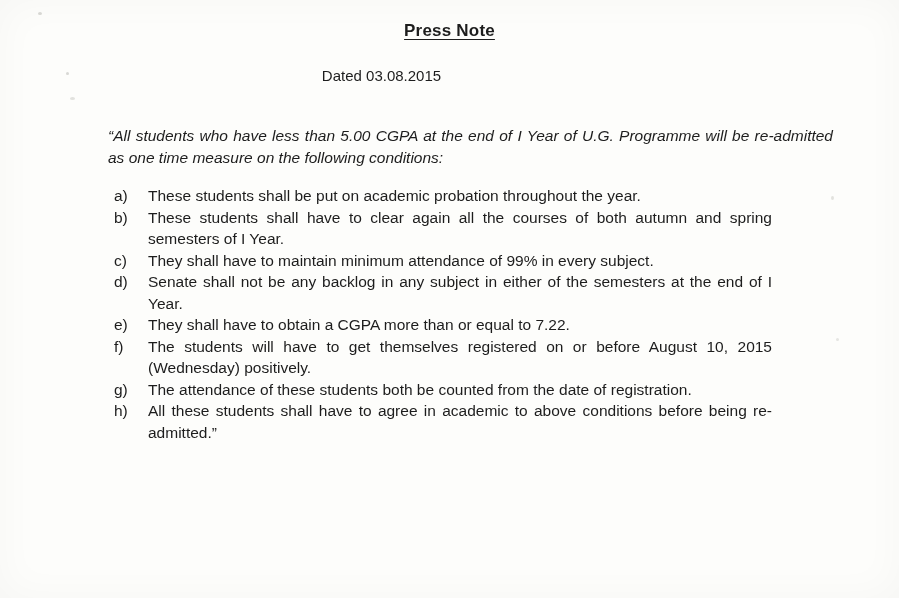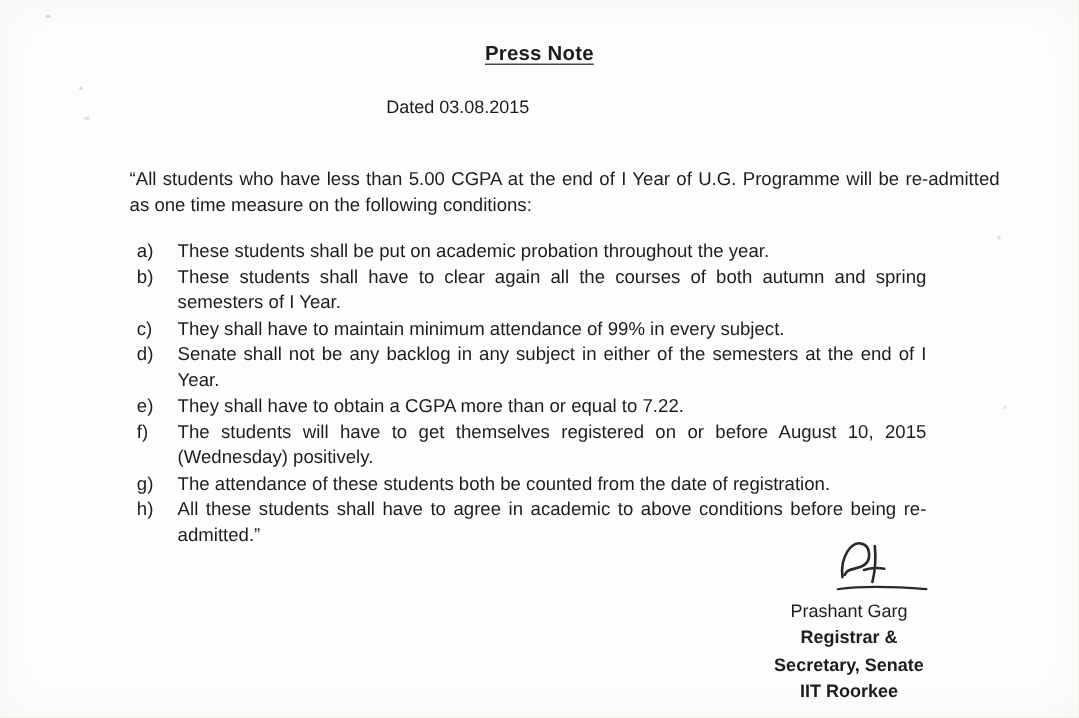--- a/index.html
+++ b/index.html
@@ -9,39 +9,40 @@
     height: 598px;
     margin: 0 auto;
     background: #fdfdfb;
     font-family: "Liberation Sans", sans-serif;
     color: #1d1d1d;
     overflow: hidden;
     box-shadow: inset 0 0 40px rgba(0,0,0,0.03);
   }
   .doc-title {
     text-align: center;
-    padding-top: 35px;
+    padding-top: 21px;
     font-size: 17px;
     font-weight: bold;
     letter-spacing: 0.2px;
   }
   .doc-title span {
     text-decoration: underline;
     text-underline-offset: 3px;
   }
   .dated {
     text-align: center;
     margin: 26px 136px 0 0;
     font-size: 15px;
   }
   .intro {
     margin: 41px 66px 0 108px;
     font-size: 15.5px;
     line-height: 21.5px;
     text-align: justify;
+    font-style: italic;
   }
   .conditions {
     margin: 17px 127px 0 114px;
     font-size: 15.5px;
     line-height: 21.5px;
   }
   .condition {
     display: flex;
     align-items: flex-start;
   }
@@ -133,26 +134,14 @@
     <div class="condition">
       <span class="marker">g)</span>
       <span class="cond-text">The attendance of these students both be counted from the date of registration.</span>
     </div>
     <div class="condition">
       <span class="marker">h)</span>
       <span class="cond-text">All these students shall have to agree in academic to above conditions before being re-admitted.”</span>
     </div>
   </div>
 
-  <div class="sig-block">
-    <svg class="sig-scribble" width="78" height="50" viewBox="0 0 78 50">
-      <path d="M6 34 C4 16, 14 4, 22 6 C30 8, 30 20, 24 24 C18 28, 10 26, 8 32" fill="none" stroke="#2a2a2a" stroke-width="2.2" stroke-linecap="round"></path>
-      <path d="M33 8 C34 18, 33 30, 31 38" fill="none" stroke="#2a2a2a" stroke-width="2.2" stroke-linecap="round"></path>
-      <path d="M24 28 C30 26, 36 26, 41 27" fill="none" stroke="#2a2a2a" stroke-width="2" stroke-linecap="round"></path>
-      <path d="M2 44 C24 41, 52 42, 76 44" fill="none" stroke="#2a2a2a" stroke-width="1.8" stroke-linecap="round"></path>
-    </svg>
-    <div class="sig-name">Prashant Garg</div>
-    <div class="sig-role">Registrar &amp;</div>
-    <div class="sig-role">Secretary, Senate</div>
-    <div class="sig-role">IIT Roorkee</div>
-  </div>
 
 </div>
 
 </body></html>

